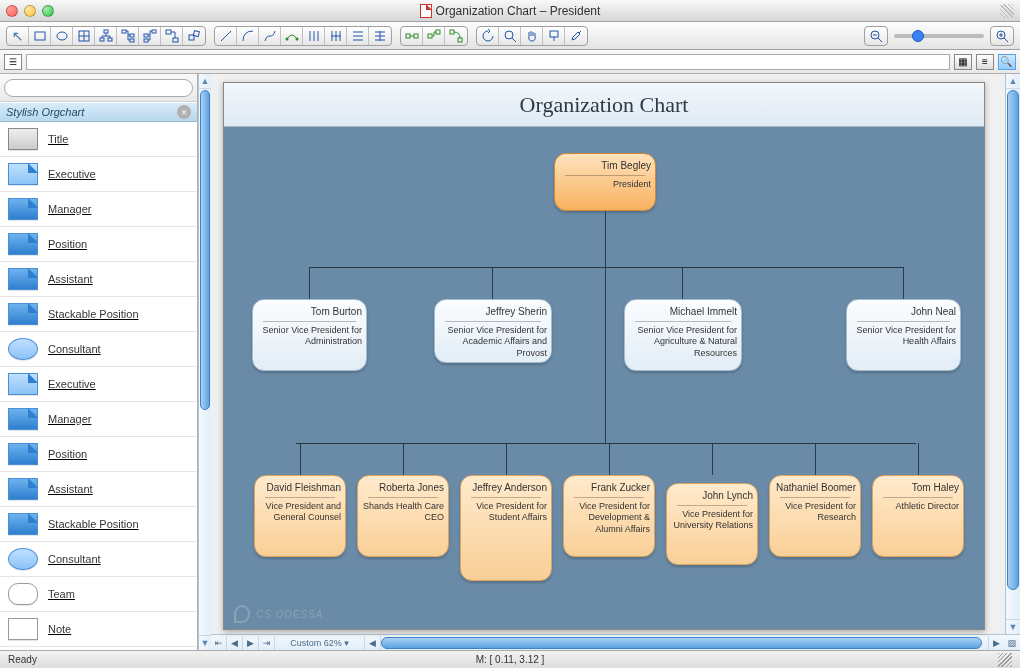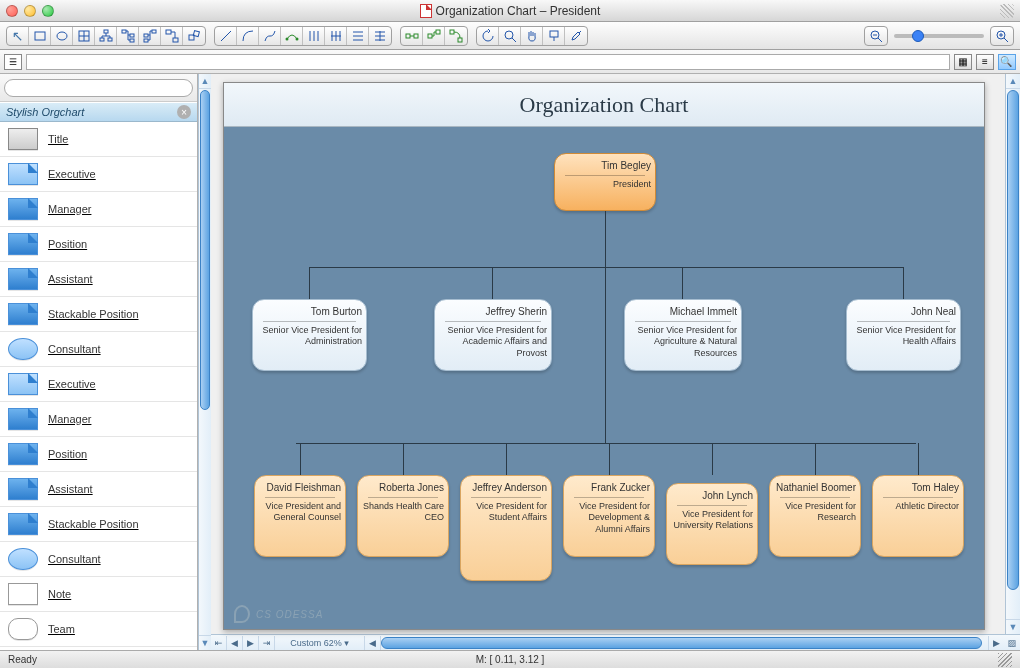--- a/index.html
+++ b/index.html
@@ -378,26 +378,26 @@
           <div class="shape-swatch dark">
             <div class="corner"></div>
           </div>
           <span>Stackable Position</span>
         </div>
         <div class="shape-item">
           <div class="shape-swatch oval"></div>
           <span>Consultant</span>
         </div>
         <div class="shape-item">
+          <div class="shape-swatch white round"></div>
+          <span>Team</span>
+        </div>
+        <div class="shape-item">
           <div class="shape-swatch white"></div>
           <span>Note</span>
-        </div>
-        <div class="shape-item">
-          <div class="shape-swatch white round"></div>
-          <span>Team</span>
         </div>
       </div>
   </div>
 
   <div class="scrollbar-v">
     <div class="scroll-arrow">▲</div>
     <div class="scroll-thumb-v" style="height:320px"></div>
     <div style="flex:1"></div>
     <div class="scroll-arrow bot">▼</div>
   </div>
@@ -420,21 +420,21 @@
           <div class="line" style="left:268px; top:184px; width:1px; height:32px;"></div>
           <div class="line" style="left:458px; top:184px; width:1px; height:32px;"></div>
           <div class="line" style="left:679px; top:184px; width:1px; height:32px;"></div>
 
           <div id="l2">
               <div class="node n-blue" style="left: 28px; top: 216px; width: 115px; height: 72px;">
                 <div class="nm">Tom Burton</div>
                 <hr>
                 <div class="role">Senior Vice President for Administration</div>
               </div>
-              <div class="node n-blue" style="left: 210px; top: 216px; width: 118px; height: 72px;">
+              <div class="node n-blue" style="left: 210px; top: 216px; width: 118px; height: 64px;">
                 <div class="nm">Jeffrey Sherin</div>
                 <hr>
                 <div class="role">Senior Vice President for Academic Affairs and Provost</div>
               </div>
               <div class="node n-blue" style="left: 400px; top: 216px; width: 118px; height: 72px;">
                 <div class="nm">Michael Immelt</div>
                 <hr>
                 <div class="role">Senior Vice President for Agriculture &amp; Natural Resources</div>
               </div>
               <div class="node n-blue" style="left: 622px; top: 216px; width: 115px; height: 72px;">

